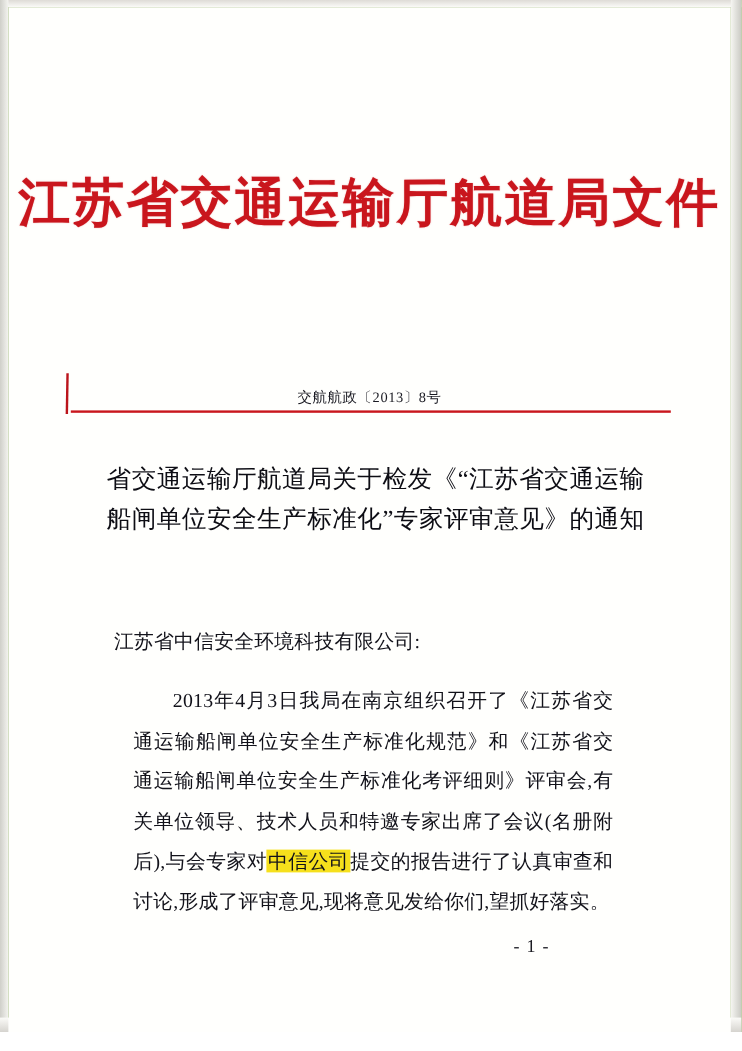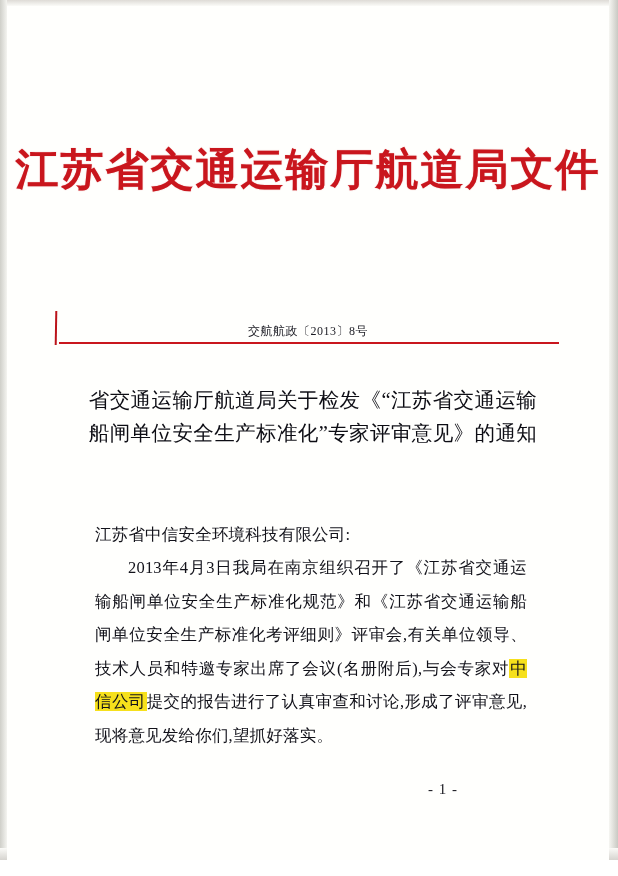--- a/index.html
+++ b/index.html
@@ -121,21 +121,21 @@
     width: 432px;
     font-size: 16.5px;
     line-height: 2.03;
     color: #12121a;
     letter-spacing: 0.2px;
   }
   .salutation {
     margin: 0 0 0 0;
   }
   .para {
-    margin: 0;
+    margin: 16px;
     text-indent: 2em;
     text-align: justify;
   }
   .hl {
     background: #f6e01c;
     padding: 0 1px;
   }
 
   
   .page-num {

